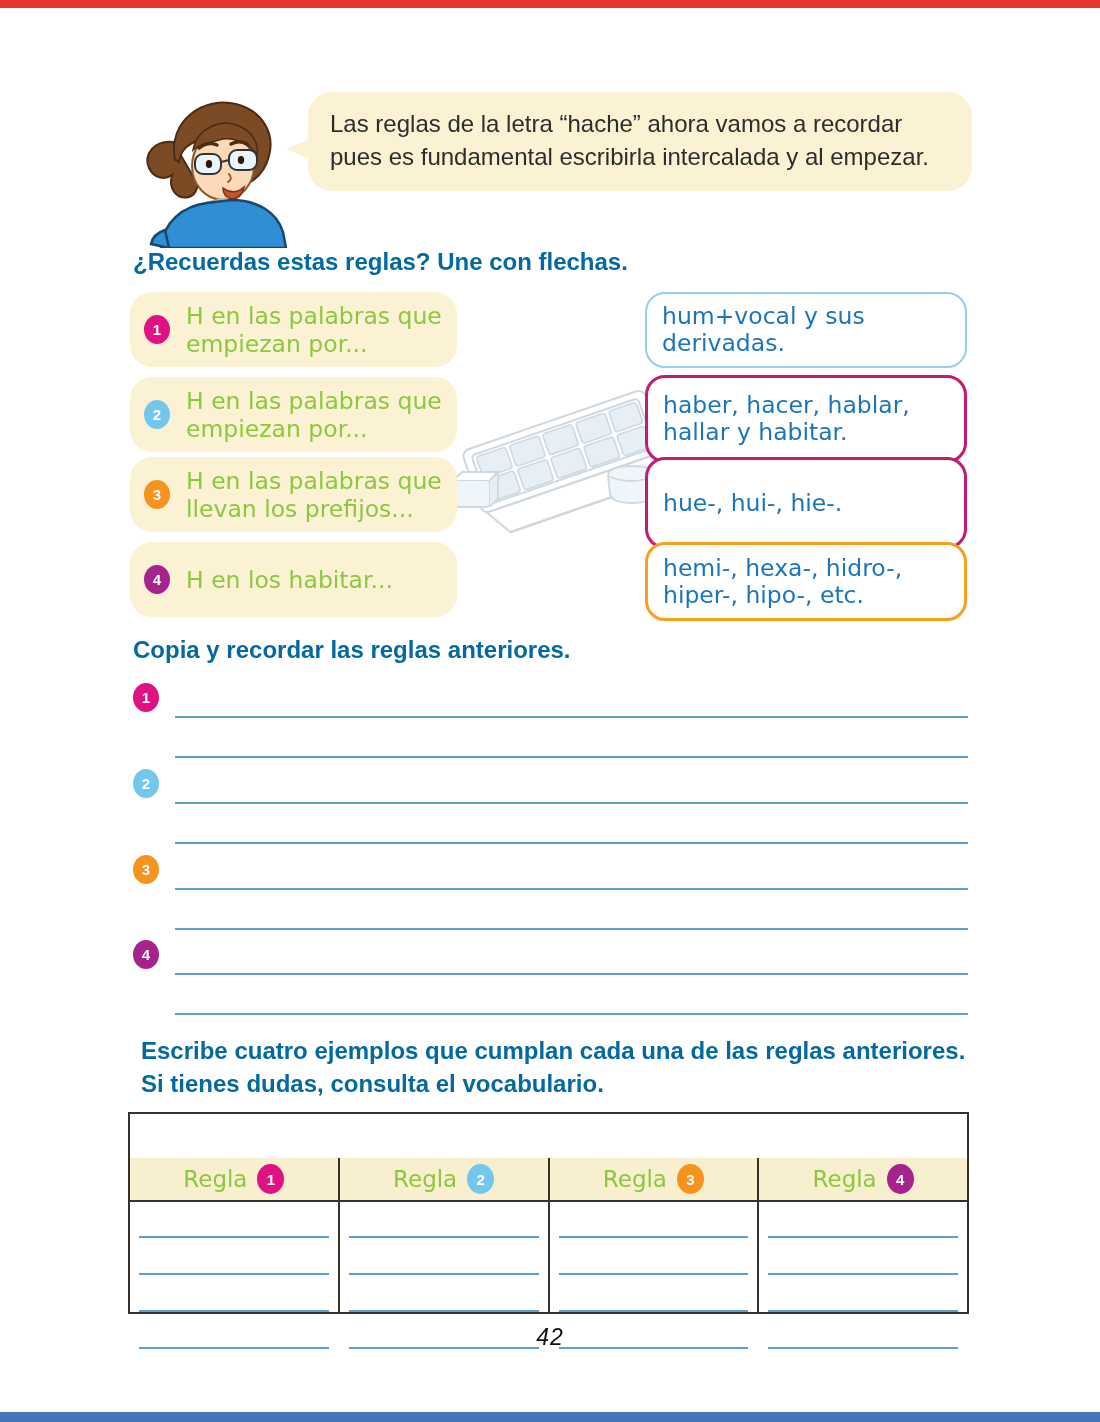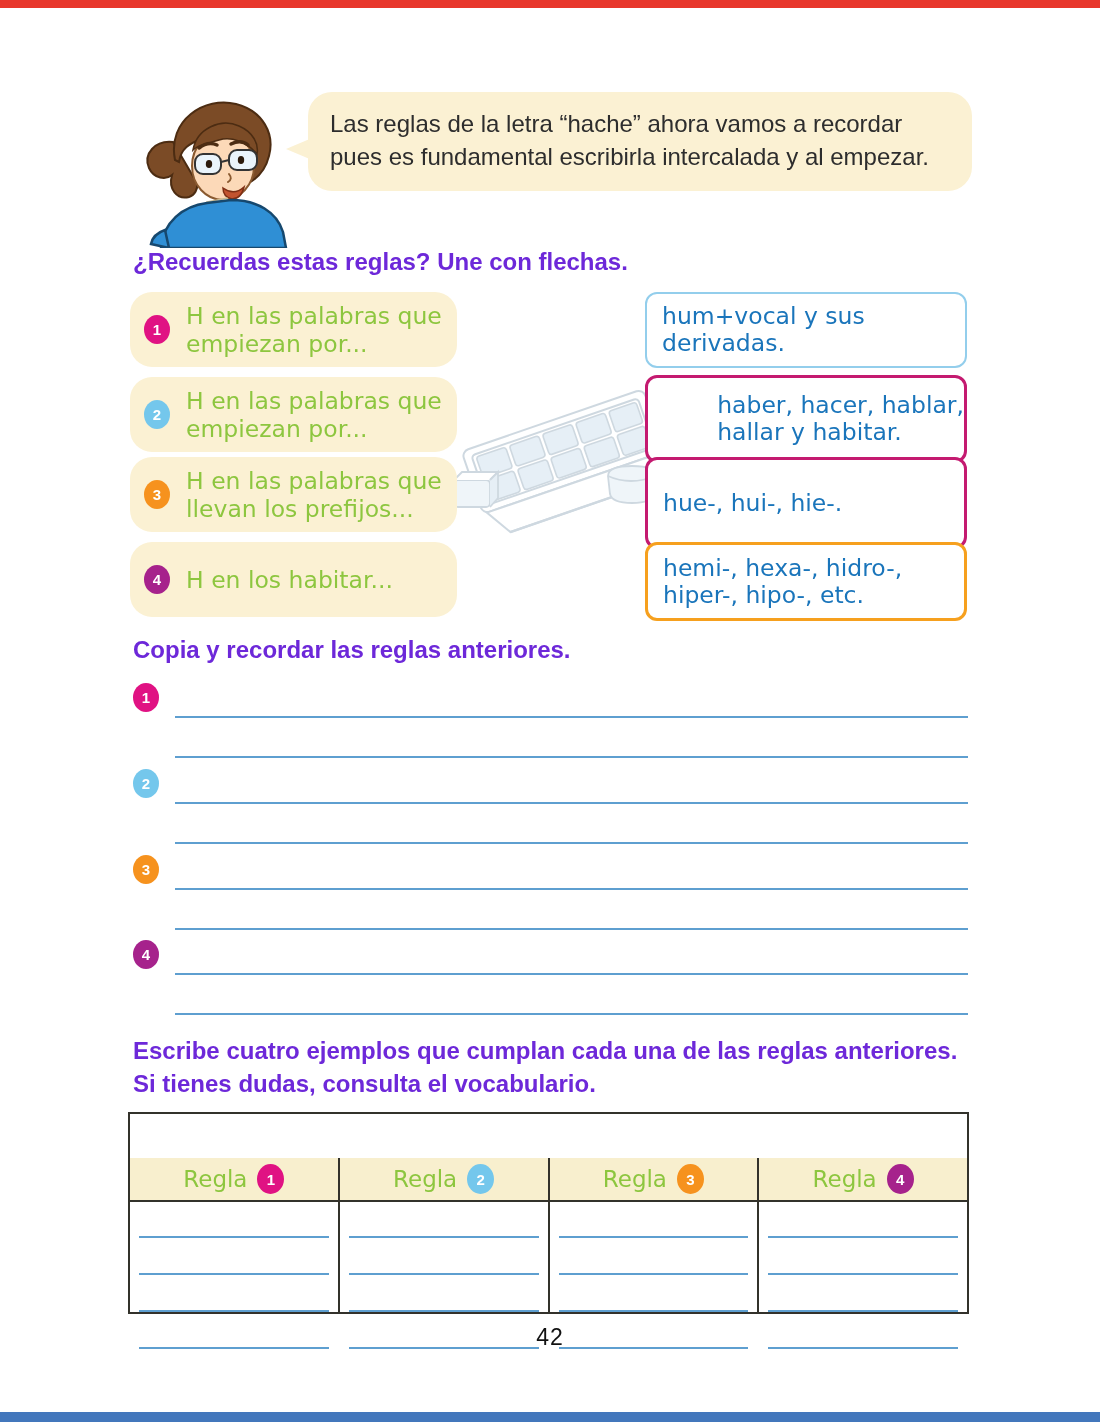--- a/index.html
+++ b/index.html
@@ -14,33 +14,33 @@
 
   
   .bubble{left:308px;top:92px;width:664px;height:99px;background:#FBF1D3;
           border-radius:24px;box-sizing:border-box;padding:15px 0 0 22px;
           font-size:24px;line-height:33px;color:#2d2d2d;}
   .bubble-tail{left:286px;top:138px;width:0;height:0;
           border-top:11px solid transparent;border-bottom:11px solid transparent;
           border-right:26px solid #FBF1D3;}
 
   
-  .orange-h{color:#6d28d9;font-weight:bold;font-size:24px;line-height:33px;}
+  .orange-h{color:#0369a1;font-weight:bold;font-size:24px;line-height:33px;}
 
   
   .match-item{left:130px;width:327px;height:75px;background:#FBF1D3;border-radius:22px;
               display:flex;align-items:center;box-sizing:border-box;z-index:2;}
   .badge{width:26px;height:29px;border-radius:50%;color:#ffffff;font-weight:bold;
          font-size:15px;display:flex;align-items:center;justify-content:center;
          flex:0 0 auto;}
   .match-item .badge{margin:0 0 0 14px;}
   .match-text{margin-left:16px;color:#8DC63F;font-size:23.5px;line-height:28px;
               font-family:"DejaVu Sans", sans-serif;}
   .answer-box{left:645px;width:322px;background:#ffffff;border:3px solid;
-              border-radius:12px;display:flex;align-items:center;box-sizing:border-box;
+              border-radius:20px;display:flex;align-items:center;box-sizing:border-box;
               z-index:2;}
   .answer-text{margin-left:15px;color:#1A75BB;font-size:23.5px;line-height:27px;
                font-family:"DejaVu Sans", sans-serif;}
 
   
   .rule-block{left:133px;width:835px;height:80px;}
   .rule-block .badge{position:absolute;left:0;top:0;}
   .wline{position:absolute;left:42px;width:793px;height:0;
          border-bottom:2px solid #5E9FD0;}
   .wline.l1{top:33px;}
@@ -54,21 +54,21 @@
             border-right:2.5px solid #33322B;}
   .ex-hcell:last-child{border-right:none;}
   .regla-label{color:#8DC63F;font-size:23px;font-family:"DejaVu Sans", sans-serif;}
   .ex-hcell .badge{margin-left:10px;width:27px;height:30px;}
   .ex-body{flex:1;display:flex;}
   .ex-bcell{flex:1;position:relative;border-right:2.5px solid #33322B;background:#fff;}
   .ex-bcell:last-child{border-right:none;}
   .cell-line{position:absolute;left:9px;right:9px;height:0;border-bottom:2px solid #5E9FD0;}
 
   .page-num{left:0;top:1324px;width:1100px;text-align:center;font-size:23px;
-            color:#111;letter-spacing:1px;}
+            color:#111;letter-spacing:1px;font-style:italic;}
 </style>
 </head>
 <body>
 
 <div class="abs top-bar" style="background-color: rgb(232, 55, 44);"></div>
 
 <svg class="abs" style="left:135px;top:90px;" width="158" height="158" viewBox="0 0 158 158">
 
   <path d="M38,52 C20,50 8,64 14,78 C19,89 31,90 37,85 C33,99 42,110 54,107 C60,105 63,99 62,93 Z" fill="#7B4B26" stroke="#4C2C12" stroke-width="2"></path>
 
@@ -152,21 +152,21 @@
 llevan los prefijos...</span>
 </div>
 <div class="abs match-item" style="top:542px;">
   <span class="badge" style="background-color: rgb(166, 34, 140);">4</span>
   <span class="match-text preline">H en los habitar...</span>
 </div>
 
 <div class="abs answer-box" style="top: 292px; height: 76px; border-width: 2.5px; border-color: rgb(147, 206, 236);">
   <span class="answer-text preline">hum+vocal y sus derivadas.</span>
 </div>
-<div class="abs answer-box" style="top: 375px; height: 88px; border-color: rgb(196, 26, 112); justify-content: flex-end;">
+<div class="abs answer-box" style="top: 375px; height: 88px; border-color: rgb(196, 26, 112);">
   <span class="answer-text preline">haber, hacer, hablar,
 hallar y habitar.</span>
 </div>
 <div class="abs answer-box" style="top: 457px; height: 92px; border-color: rgb(196, 26, 112);">
   <span class="answer-text preline">hue-, hui-, hie-.</span>
 </div>
 <div class="abs answer-box" style="top: 542px; height: 79px; border-color: rgb(246, 160, 30);">
   <span class="answer-text preline">hemi-, hexa-, hidro-,
 hiper-, hipo-, etc.</span>
 </div>
@@ -187,21 +187,21 @@
   <span class="badge" style="background-color: rgb(246, 146, 30);">3</span>
   <div class="wline l1"></div>
   <div class="wline l2"></div>
 </div>
 <div class="abs rule-block" style="top:940px;">
   <span class="badge" style="background-color: rgb(166, 34, 140);">4</span>
   <div class="wline l1"></div>
   <div class="wline l2"></div>
 </div>
 
-<div class="abs orange-h preline" style="left:133px;top:1034px;width:860px;">Escribe cuatro ejemplos que cumplan cada una de las reglas anteriores.
+<div class="abs orange-h preline" style="left:141px;top:1034px;width:860px;">Escribe cuatro ejemplos que cumplan cada una de las reglas anteriores.
 Si tienes dudas, consulta el vocabulario.</div>
 
 <div class="abs ex-table">
   <div class="ex-head">
     <div class="ex-hcell">
       <span class="regla-label">Regla</span>
       <span class="badge" style="background-color: rgb(224, 18, 131);">1</span>
     </div>
     <div class="ex-hcell">
       <span class="regla-label">Regla</span>

